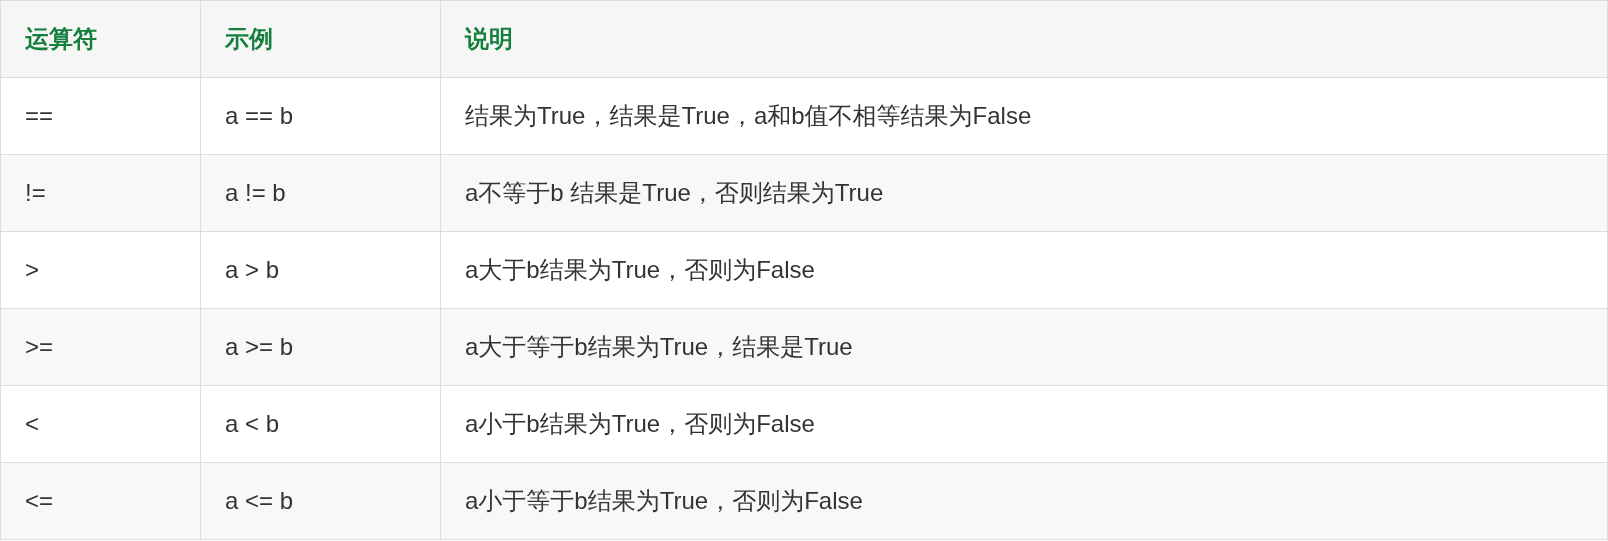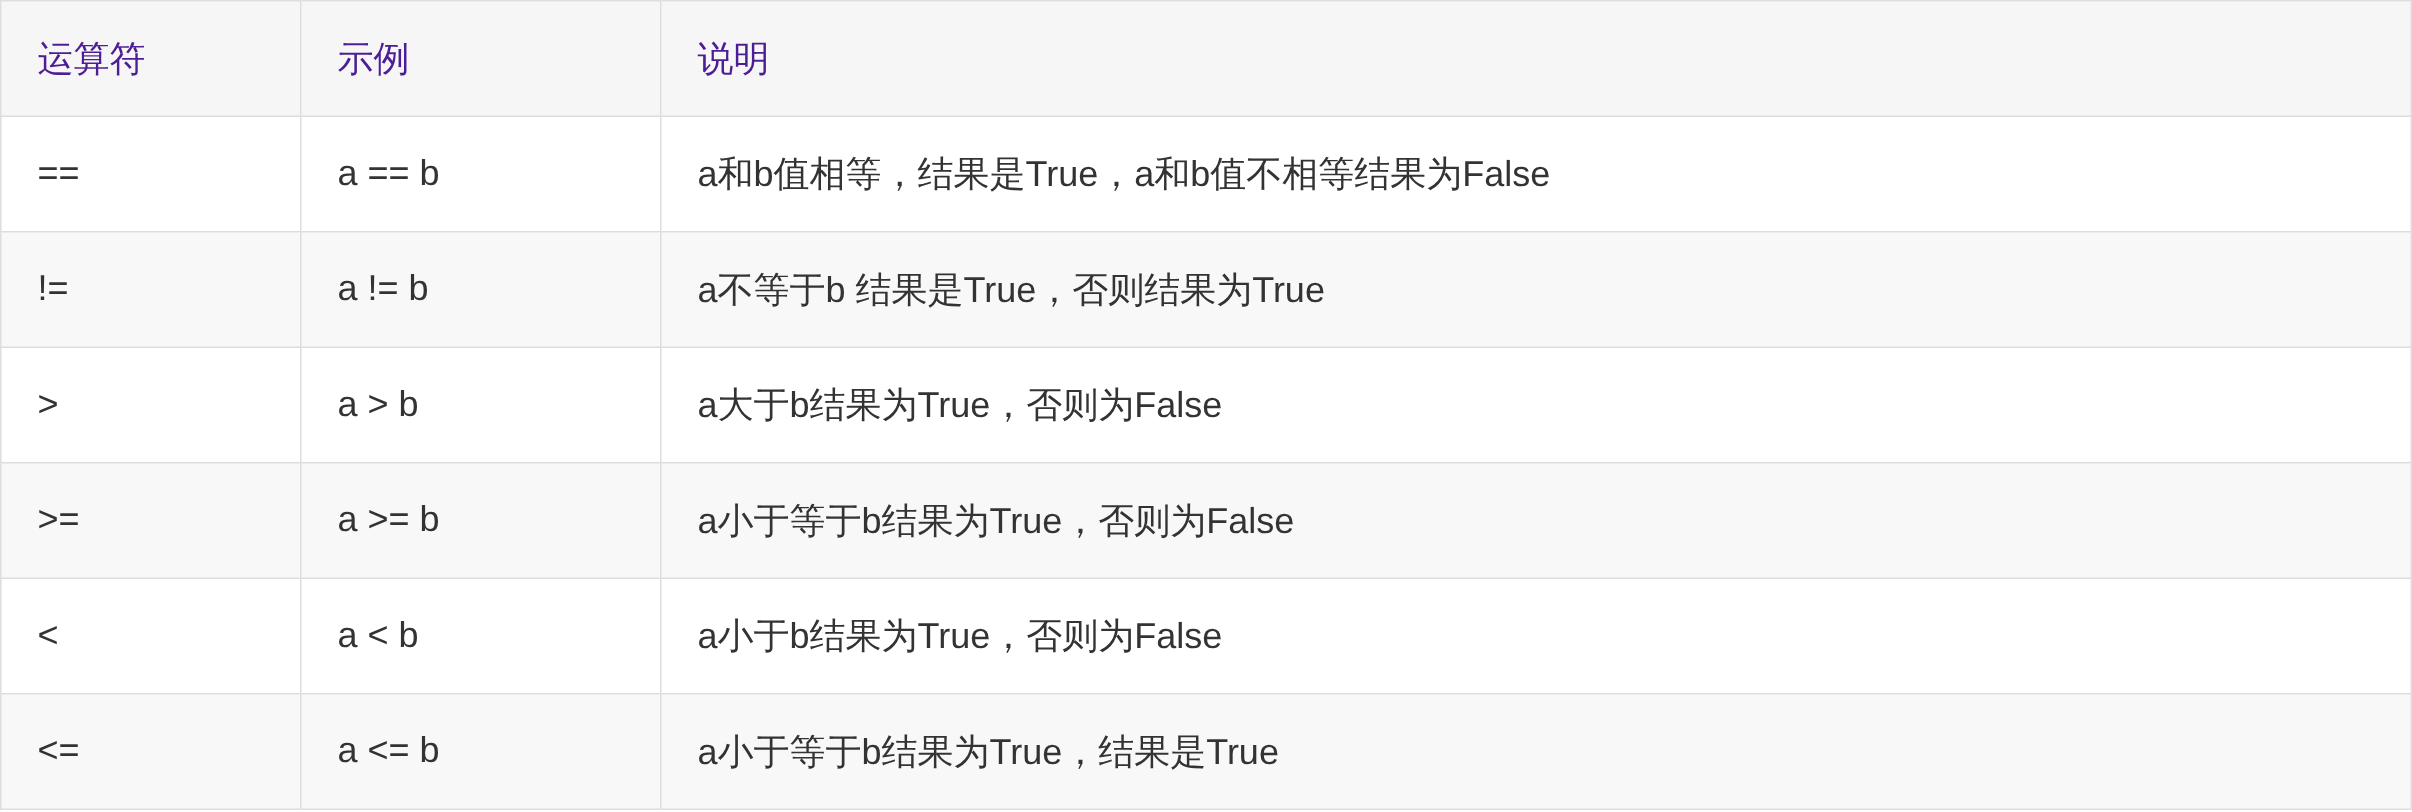--- a/index.html
+++ b/index.html
@@ -18,23 +18,23 @@
       font-size: 24px;
       color: #333333;
     }
     th, td {
       text-align: left;
       padding: 22px 24px;
       border: 1px solid #dddddd;
       vertical-align: middle;
     }
     th {
-      font-weight: 400;
+      font-weight: 700;
       background-color: #f6f6f6;
-      color: #4c1d95;
+      color: #15803d;
     }
     tbody tr:nth-child(even) td {
       background-color: #f8f8f8;
     }
     tbody tr:nth-child(odd) td {
       background-color: #ffffff;
     }
     .col-op {
       width: 200px;
     }
@@ -50,41 +50,41 @@
     <tr>
       <th class="col-op">运算符</th>
       <th class="col-ex">示例</th>
       <th>说明</th>
     </tr>
   </thead>
   <tbody>
     <tr>
       <td>==</td>
       <td>a == b</td>
-      <td>a和b值相等，结果是True，a和b值不相等结果为False</td>
+      <td>结果为True，结果是True，a和b值不相等结果为False</td>
     </tr>
     <tr>
       <td>!=</td>
       <td>a != b</td>
       <td>a不等于b 结果是True，否则结果为True</td>
     </tr>
     <tr>
       <td>&gt;</td>
       <td>a  &gt; b</td>
       <td>a大于b结果为True，否则为False</td>
     </tr>
     <tr>
       <td>&gt;=</td>
       <td>a  &gt;=  b</td>
-      <td>a小于等于b结果为True，否则为False</td>
+      <td>a大于等于b结果为True，结果是True</td>
     </tr>
     <tr>
       <td>&lt;</td>
       <td>a &lt; b</td>
       <td>a小于b结果为True，否则为False</td>
     </tr>
     <tr>
       <td>&lt;=</td>
       <td>a &lt;= b</td>
-      <td>a小于等于b结果为True，结果是True</td>
+      <td>a小于等于b结果为True，否则为False</td>
     </tr>
   </tbody>
 </table>
 
 </body></html>

